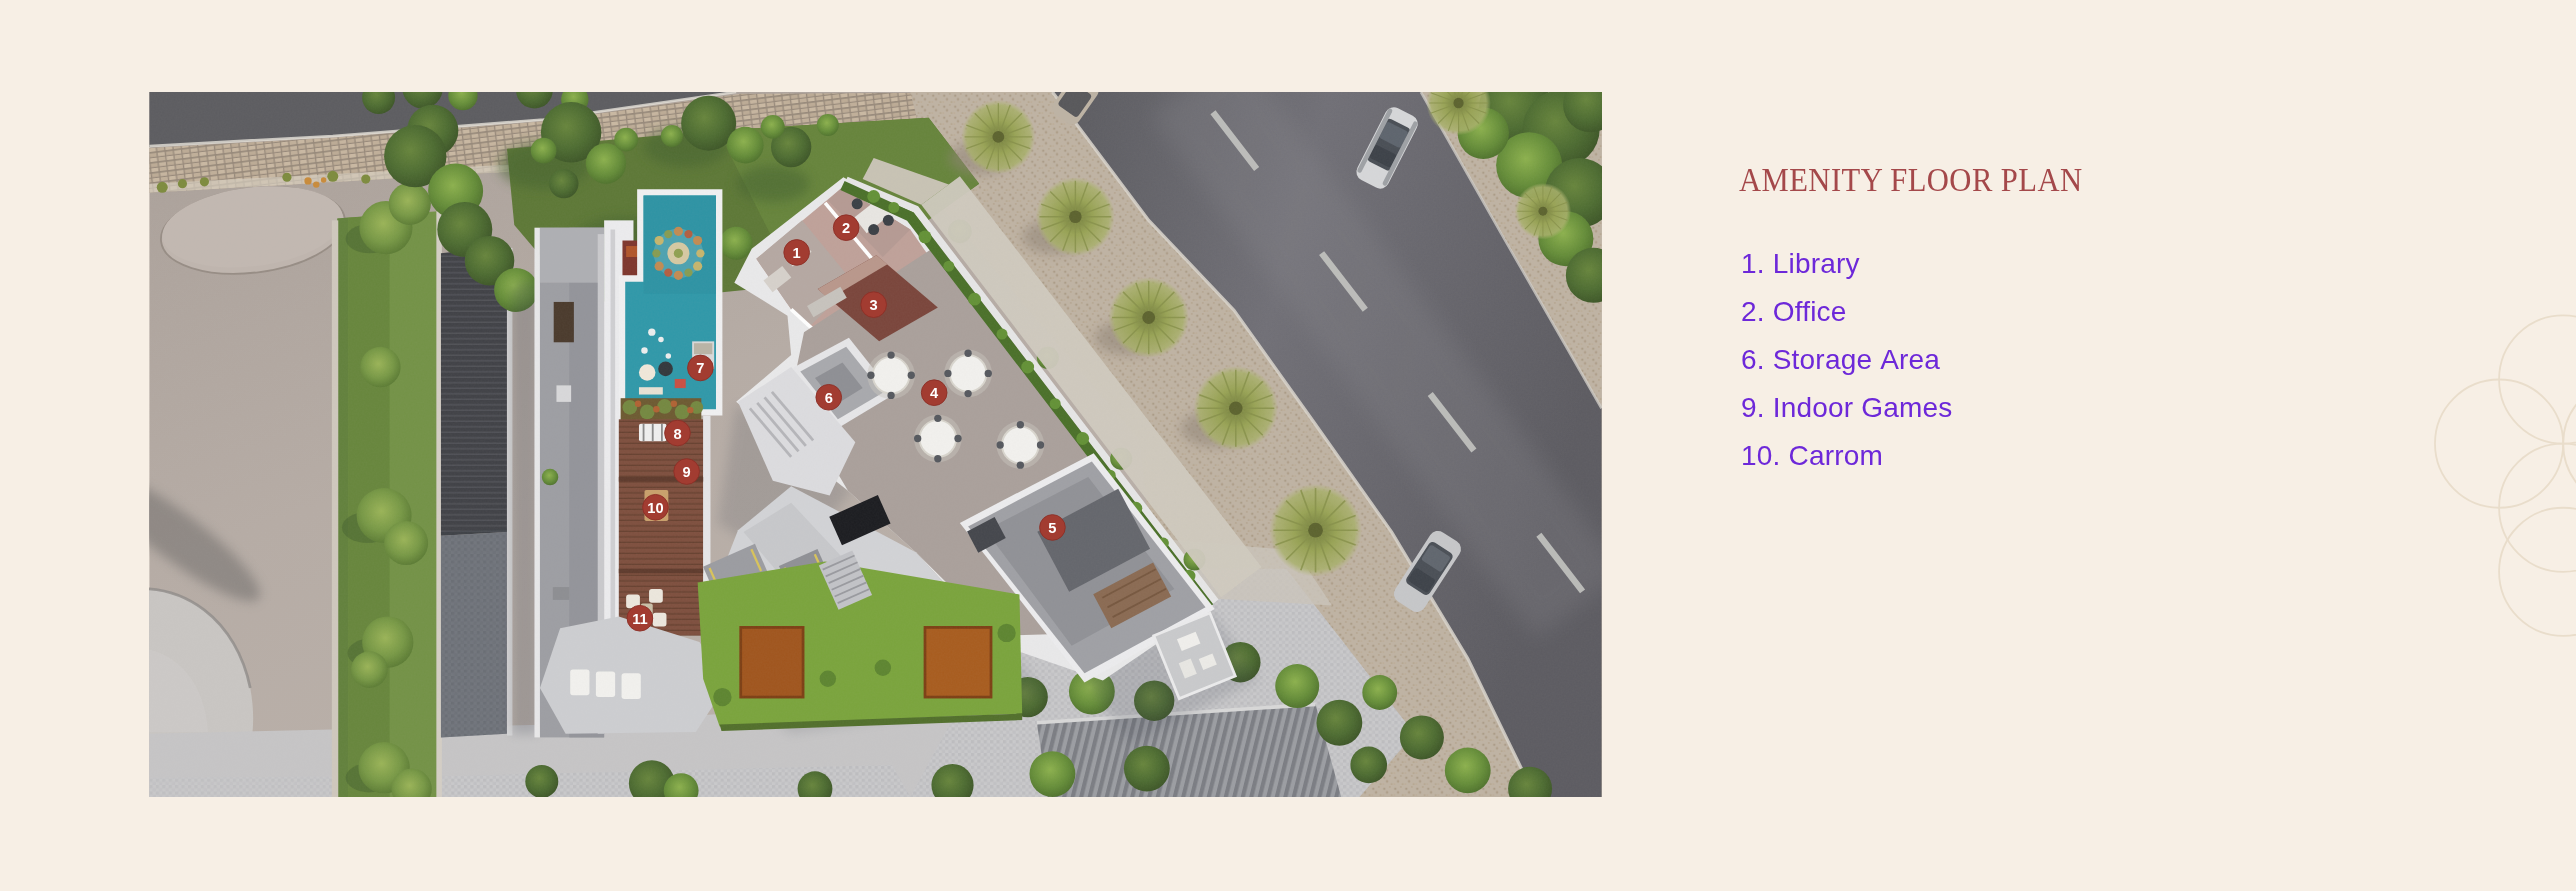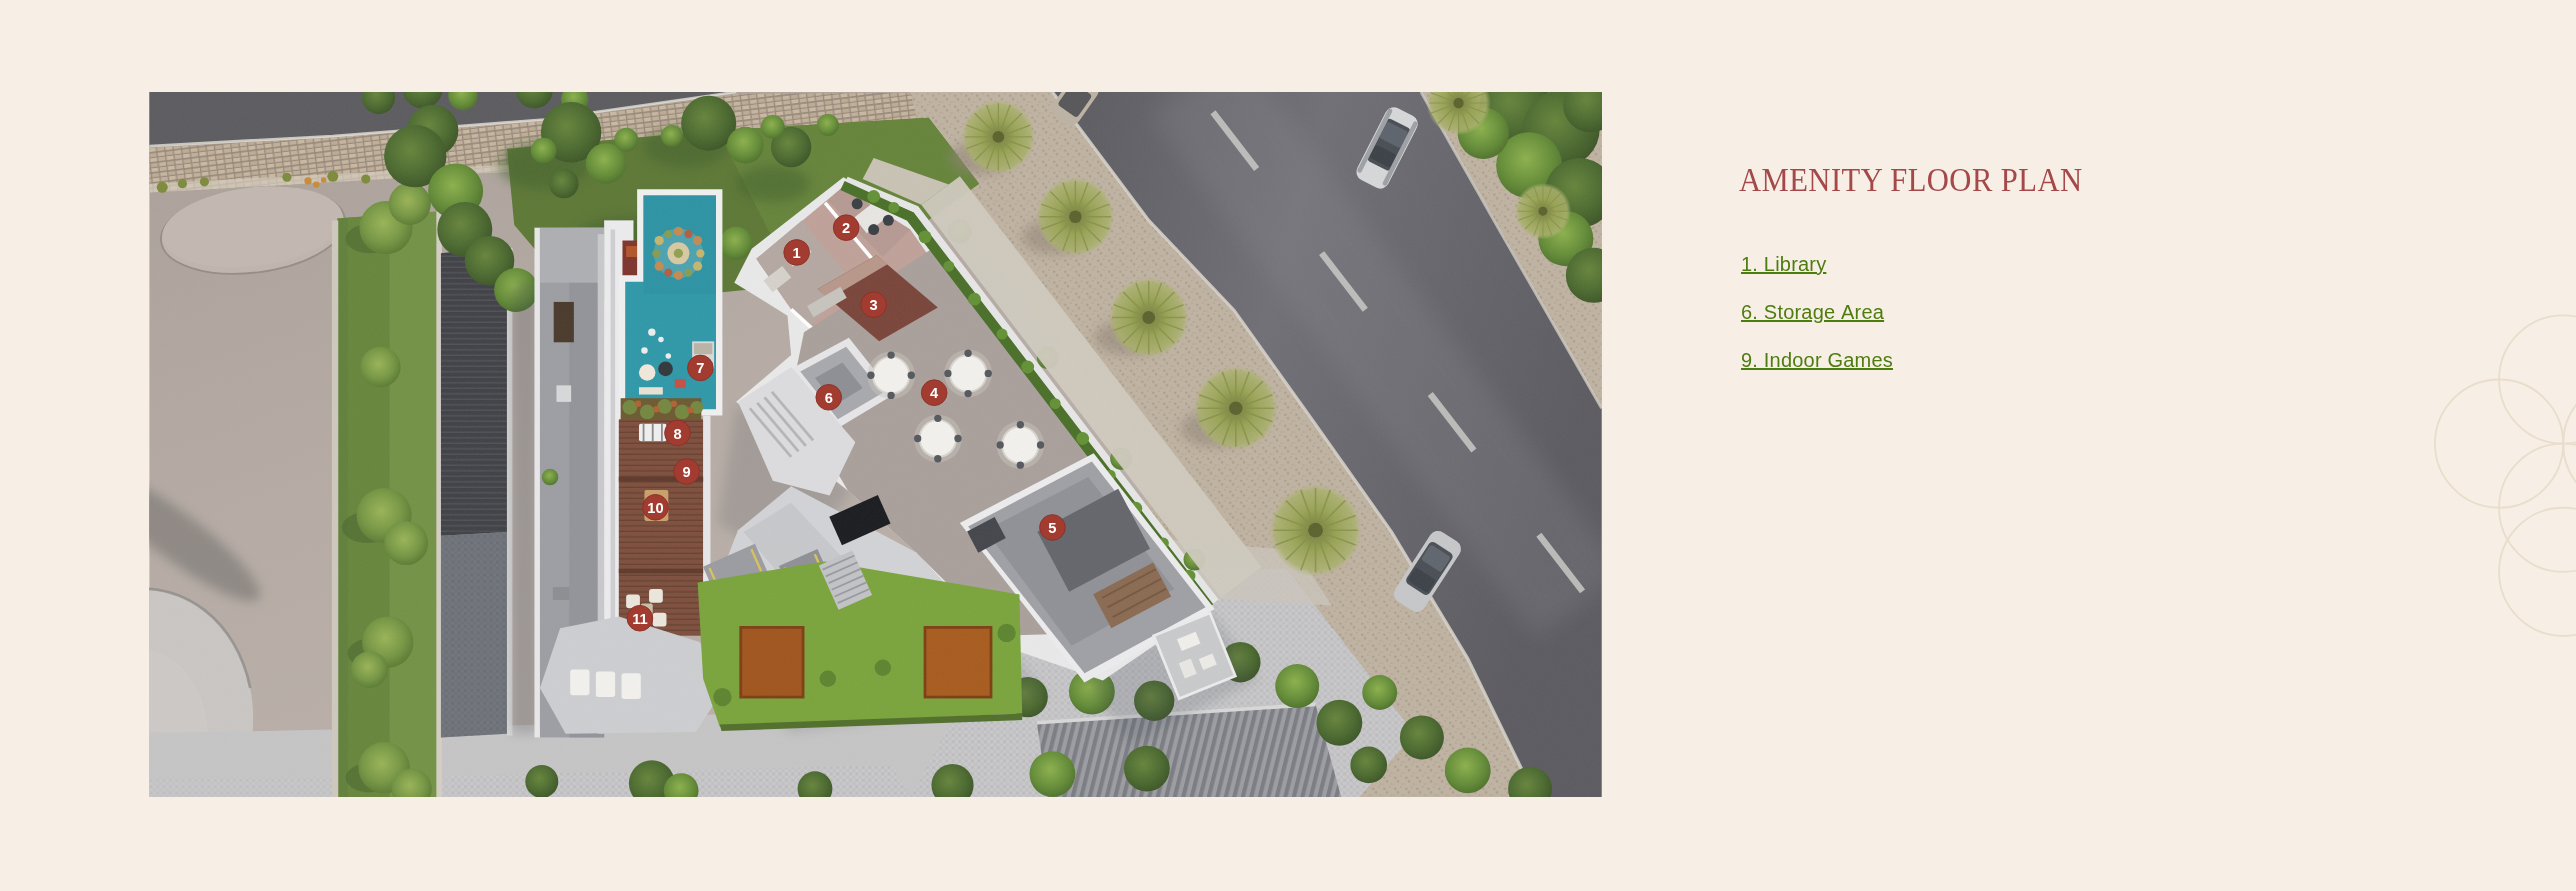--- a/index.html
+++ b/index.html
@@ -2,22 +2,22 @@
 <html style="font-size:14.7px"><head>
 <meta charset="utf-8">
 <style>
   html,body{margin:0;padding:0;}
   body{width:2576px;height:892px;background:#f7efe5;position:relative;overflow:hidden;
        font-family:"Liberation Sans",sans-serif;}
   #photo{position:absolute;left:149px;top:92px;width:1453px;height:705px;}
   #title{position:absolute;left:1739px;top:161px;color:#a4484a;
          font-family:"Liberation Serif",serif;font-size:34px;font-weight:400;
          letter-spacing:0.5px;transform:scaleX(0.90);transform-origin:left top;white-space:nowrap;}
-  #list{position:absolute;left:1741px;top:240px;color:#4d7c0f;font-size:20px;
-        letter-spacing:0.2px;line-height:48px;white-space:nowrap;text-decoration:underline;}
+  #list{position:absolute;left:1741px;top:240px;color:#6d28d9;font-size:28px;
+        letter-spacing:0.2px;line-height:48px;white-space:nowrap;}
   #deco{position:absolute;left:2413px;top:303px;}
 </style>
 </head>
 <body>
 <svg id="photo" viewBox="0 0 1584 769">
 <defs>
 <linearGradient id="plazaG" x1="0" y1="0" x2="0.7" y2="1">
  <stop offset="0" stop-color="#aaa099"></stop>
  <stop offset="0.45" stop-color="#b6aca5"></stop>
  <stop offset="1" stop-color="#bcb3ac"></stop>
@@ -643,22 +643,24 @@
       </g>
 <g transform="translate(535,574)">
         <use href="#mk"></use>
         <text y="6" fill="#fff">11</text>
       </g>
 </g>
 </svg>
 <div id="title">AMENITY FLOOR PLAN</div>
 <div id="list">
 <div>1.&nbsp;Library</div>
+<div>2.&nbsp;Office</div>
 <div>6.&nbsp;Storage&nbsp;Area</div>
 <div>9.&nbsp;Indoor&nbsp;Games</div>
+<div>10.&nbsp;Carrom</div>
 </div>
 <svg id="deco" width="163" height="349" viewBox="0 0 178 380">
 <g fill="none" stroke="#e9ddcb" stroke-width="2">
 <circle cx="94" cy="153" r="70"></circle>
 <circle cx="164" cy="83" r="70"></circle>
 <circle cx="164" cy="223" r="70"></circle>
 <circle cx="234" cy="153" r="70"></circle>
 <circle cx="164" cy="293" r="70"></circle>
 </g>
 </svg>

